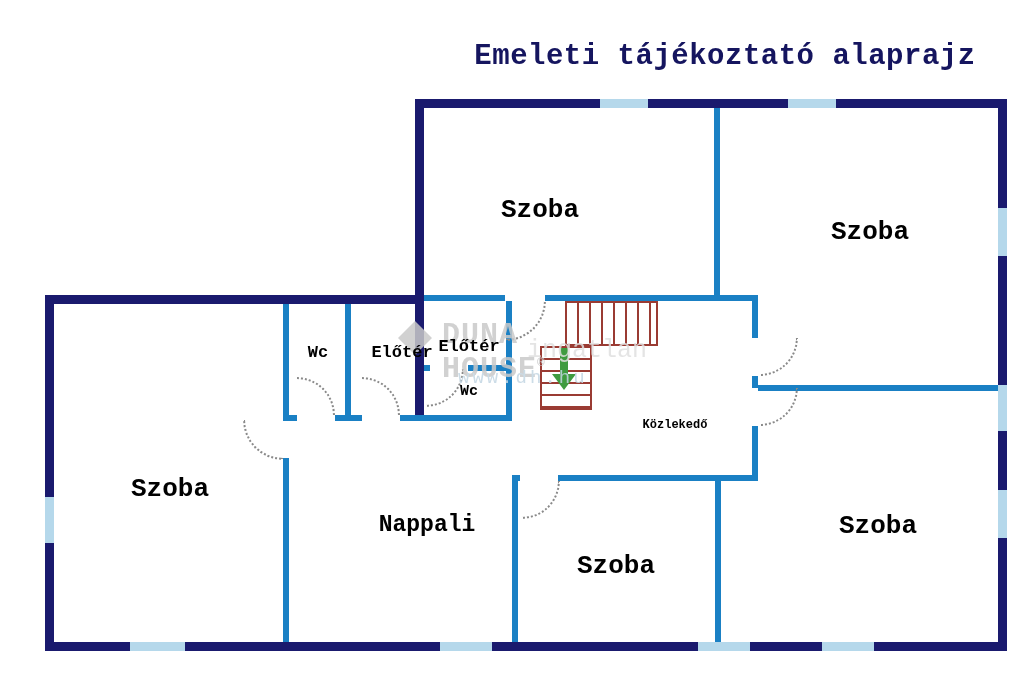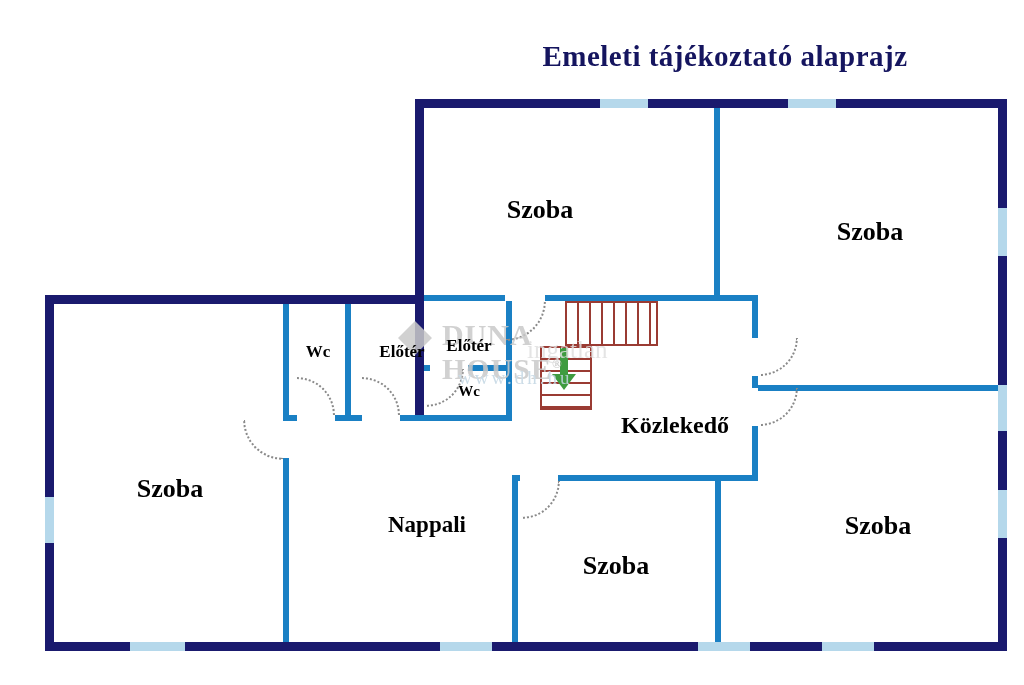--- a/index.html
+++ b/index.html
@@ -1,18 +1,18 @@
 <!DOCTYPE html>
 <html style="--outer-wall: #1a1a6e; --inner-wall: #1a80c4; --window: #b5d8eb; --stairs: #9a3b33; --arrow: #3f9b40; --title-text: #15155f; --label-text: #000000; --door-arc: #8a8a8a; --watermark-gray: #c9c9c9; --watermark-url: #c3d6e3;"><head>
 <meta charset="utf-8">
 <style>
   html,body { margin:0; padding:0; background:#ffffff; }
   .plan {
     position:relative; width:1024px; height:685px; background:#ffffff;
-    font-family:Liberation Serif, serif; overflow:hidden;
+    font-family:Liberation Mono, monospace; overflow:hidden;
   }
   .w-outer  { position:absolute; background:var(--outer-wall,#1a1a6e); z-index:2; }
   .w-inner  { position:absolute; background:var(--inner-wall,#1a80c4); z-index:2; }
   .w-window { position:absolute; background:var(--window,#b5d8eb); z-index:3; }
 
   .door-arc { position:absolute; z-index:3; box-sizing:border-box; }
   .arc-tr { border-top:2px dotted var(--door-arc,#8a8a8a); border-right:2px dotted var(--door-arc,#8a8a8a); border-radius:0 100% 0 0; }
   .arc-br { border-bottom:2px dotted var(--door-arc,#8a8a8a); border-right:2px dotted var(--door-arc,#8a8a8a); border-radius:0 0 100% 0; }
   .arc-bl { border-bottom:2px dotted var(--door-arc,#8a8a8a); border-left:2px dotted var(--door-arc,#8a8a8a); border-radius:0 0 0 100%; }
 
@@ -29,21 +29,21 @@
     position:absolute; left:440px; top:40px; width:570px; text-align:center;
     font-size:29px; font-weight:bold; color:var(--title-text,#15155f);
     letter-spacing:0.5px; z-index:6;
   }
   .room-label {
     position:absolute; transform:translate(-50%,-50%); white-space:nowrap;
     font-weight:bold; color:var(--label-text,#000); z-index:7;
   }
   .lbl-xl { font-size:26px; }
   .lbl-lg { font-size:23px; }
-  .lbl-md { font-size:24px; }
+  .lbl-md { font-size:12px; }
   .lbl-sm { font-size:17px; }
   .lbl-xs { font-size:15px; }
 
   .watermark { position:absolute; z-index:5; opacity:0.85; pointer-events:none; }
   .wm-diamond { position:absolute; left:403px; top:326px; width:24px; height:24px;
     background:var(--watermark-gray,#c9c9c9); transform:rotate(45deg); }
   .wm-brand { position:absolute; left:442px; top:318px; font-size:30px; font-weight:bold;
     text-transform:uppercase; letter-spacing:1px; color:var(--watermark-gray,#c9c9c9); }
   .wm-reg { font-size:13px; vertical-align:super; }
   .wm-sub { position:absolute; left:527px; top:336px; font-size:25px; color:#e0e0e0; }

